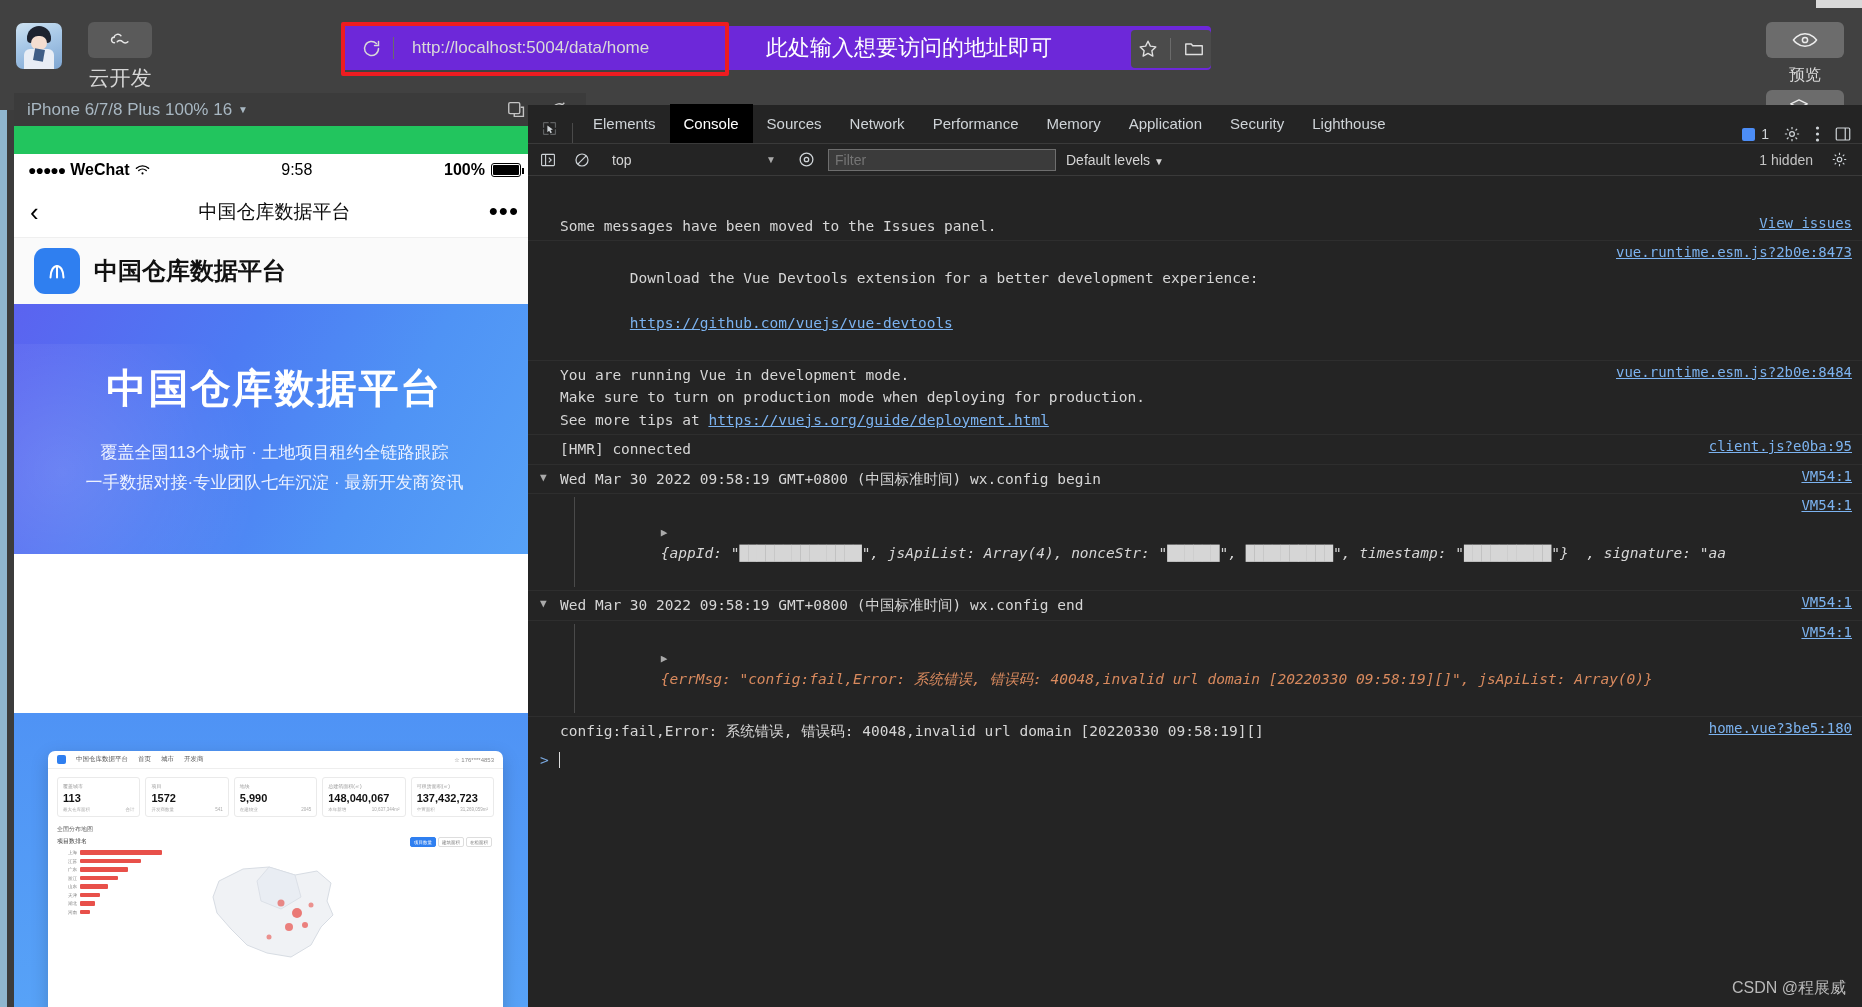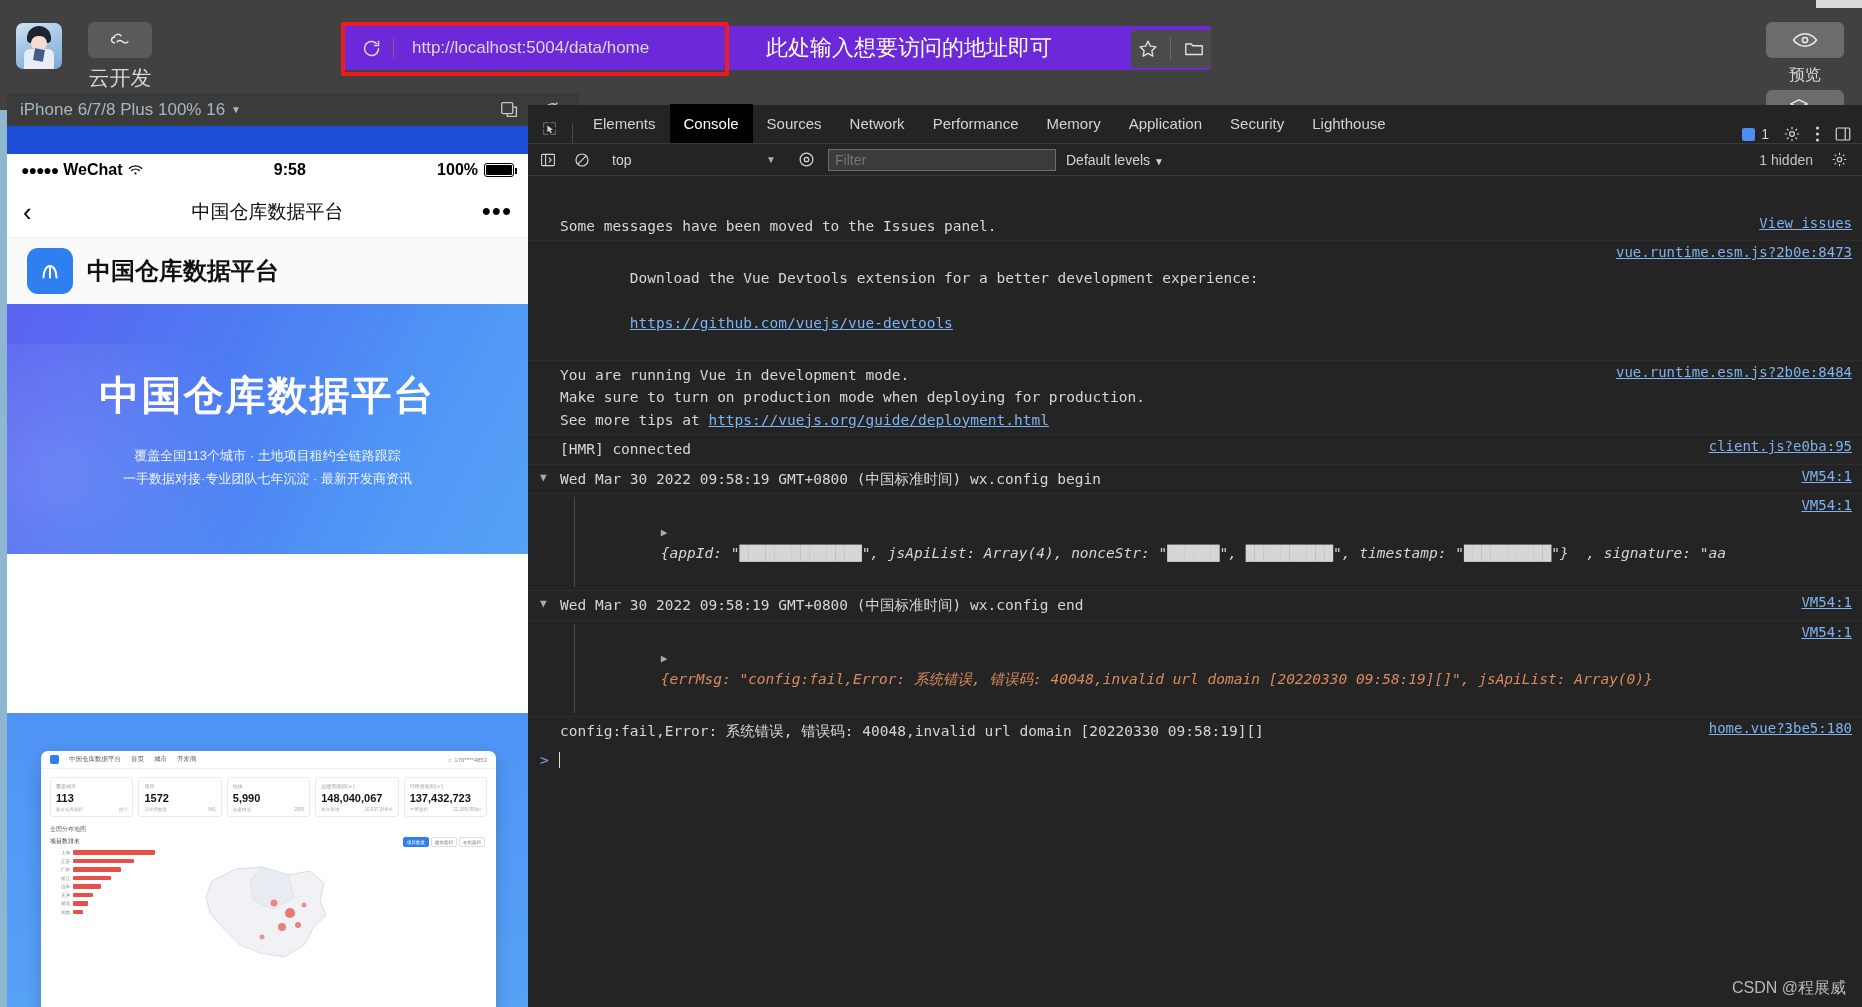--- a/index.html
+++ b/index.html
@@ -93,41 +93,41 @@
   .rt-item { width: 78px; text-align: center; }
   .rt-btn {
     position: relative; width: 78px; height: 36px;
     background: #6c6c6c; border-radius: 6px;
     display: flex; align-items: center; justify-content: center; gap: 5px;
   }
   .rt-lbl { margin-top: 7px; color: #d8d8d8; font-size: 16px; }
 
   
   .device-panel {
-    position: absolute; left: 7px; top: 93px; width: 572px; height: 914px;
-    background: #1d4ed8;
+    position: absolute; left: 14px; top: 93px; width: 572px; height: 914px;
+    background: #22c55e;
   }
   .device-toolbar {
     height: 33px; display: flex; align-items: center;
     padding-left: 13px; background: #3b3b3b;
   }
   .device-select { color: #a8b7c2; font-size: 17px; }
   .device-tb-icons { margin-left: auto; display: flex; gap: 18px; padding-right: 18px; }
   .phone-frame {
     position: absolute; left: 0; top: 61px; width: 521px; height: 853px;
     background: #ffffff; overflow: hidden;
   }
   .status-bar {
     height: 32px; display: flex; align-items: center;
     padding: 0 14px; font-size: 16px; color: #000;
     justify-content: space-between; background: #fff;
   }
   .sb-left { display:flex; align-items:center; gap:5px; font-weight:600; }
   .dots { letter-spacing: -1px; font-size: 14px; }
-  .sb-center { font-weight: 700; }
+  .sb-center { font-weight: 400; }
   .sb-right { display:flex; align-items:center; gap:6px; font-weight:600; }
   .battery {
     width: 30px; height: 14px; border: 1.5px solid #000; border-radius: 3px;
     position: relative;
   }
   .battery::after {
     content:''; position:absolute; right:-4px; top:4px; width:2px; height:6px; background:#000;
   }
   .battery .fill { position:absolute; left:1px; top:1px; right:1px; bottom:1px; background:#000; border-radius:1px; }
 
@@ -157,21 +157,21 @@
   }
   .hero::before {
     content:''; position:absolute; left:-120px; top:40px; width:420px; height:320px;
     background: radial-gradient(circle at 40% 40%, rgba(255,255,255,0.14), rgba(255,255,255,0) 62%);
   }
   .hero-title {
     font-size: 40px; font-weight: 800; color: #fff; letter-spacing: 2px;
     position: relative; z-index: 2; margin-bottom: 22px;
   }
   .hero-sub {
-    font-size: 13px; color: #eef3ff; position: relative; z-index: 2;
+    font-size: 17px; color: #eef3ff; position: relative; z-index: 2;
     line-height: 1.75; text-align: right;
   }
 
   .mock-wrap {
     position: absolute; left: 0; top: 559px; width: 521px; height: 294px;
     background: linear-gradient(180deg,#4f93f5 0%,#57a2f7 100%);
     overflow: hidden;
   }
   .mock-card {
     position: absolute; left: 34px; top: 38px; width: 455px; height: 280px;

